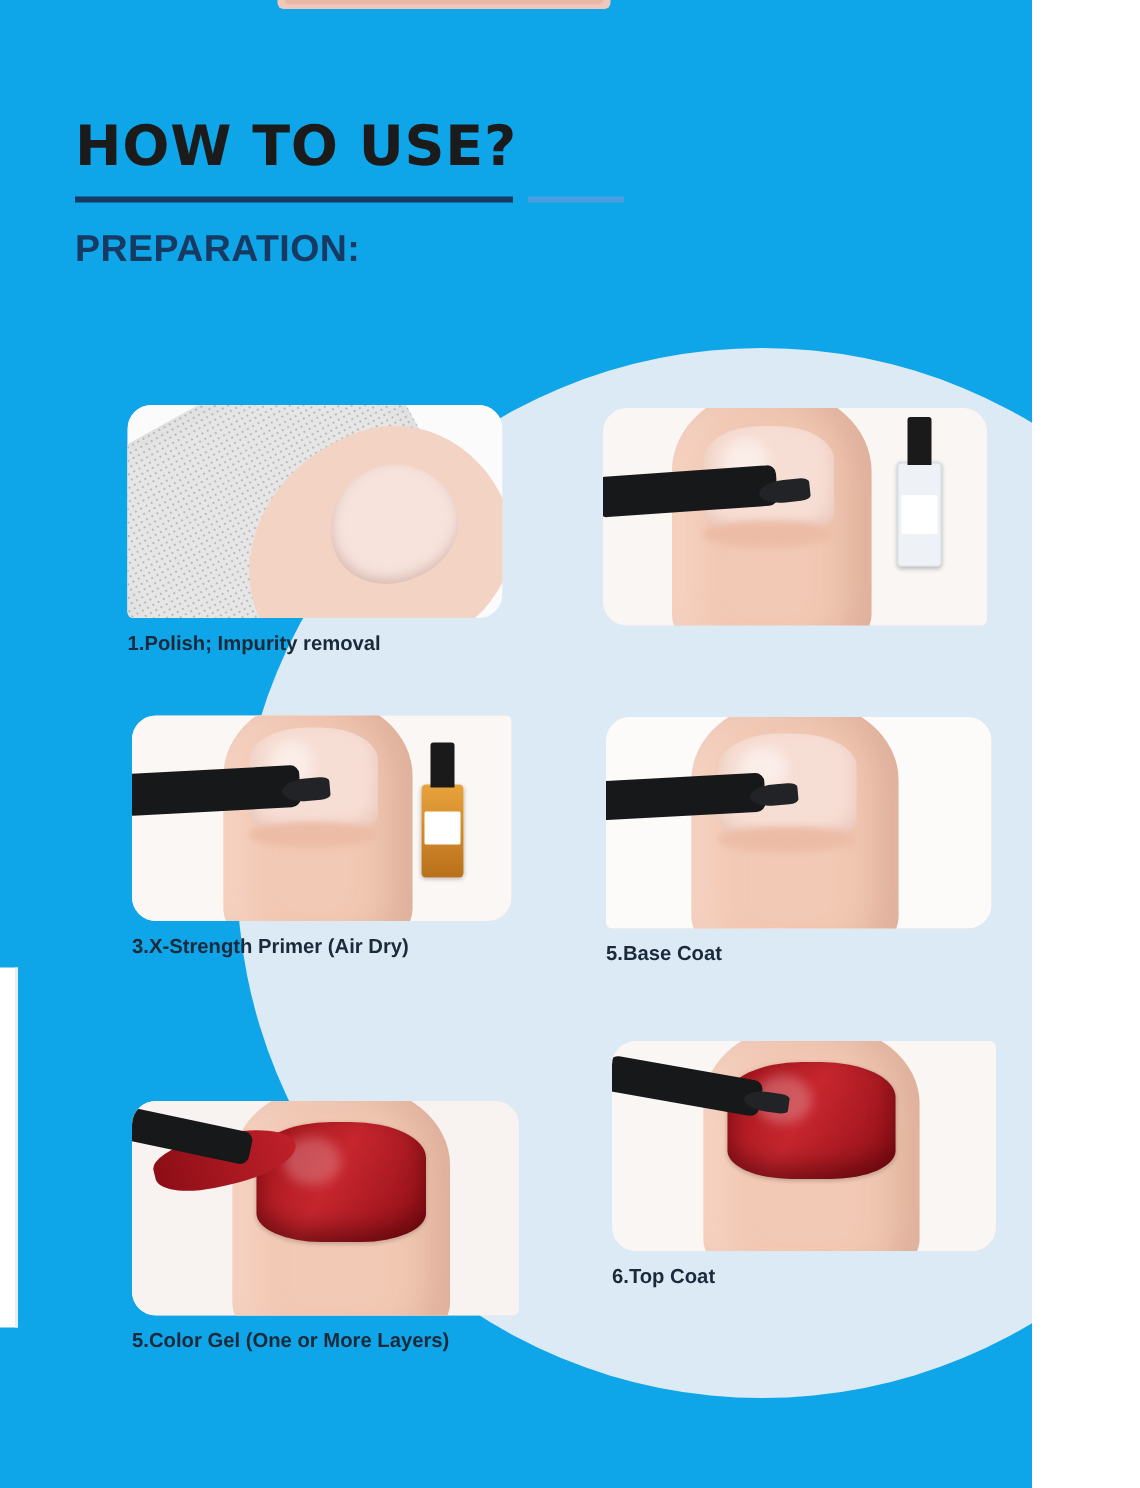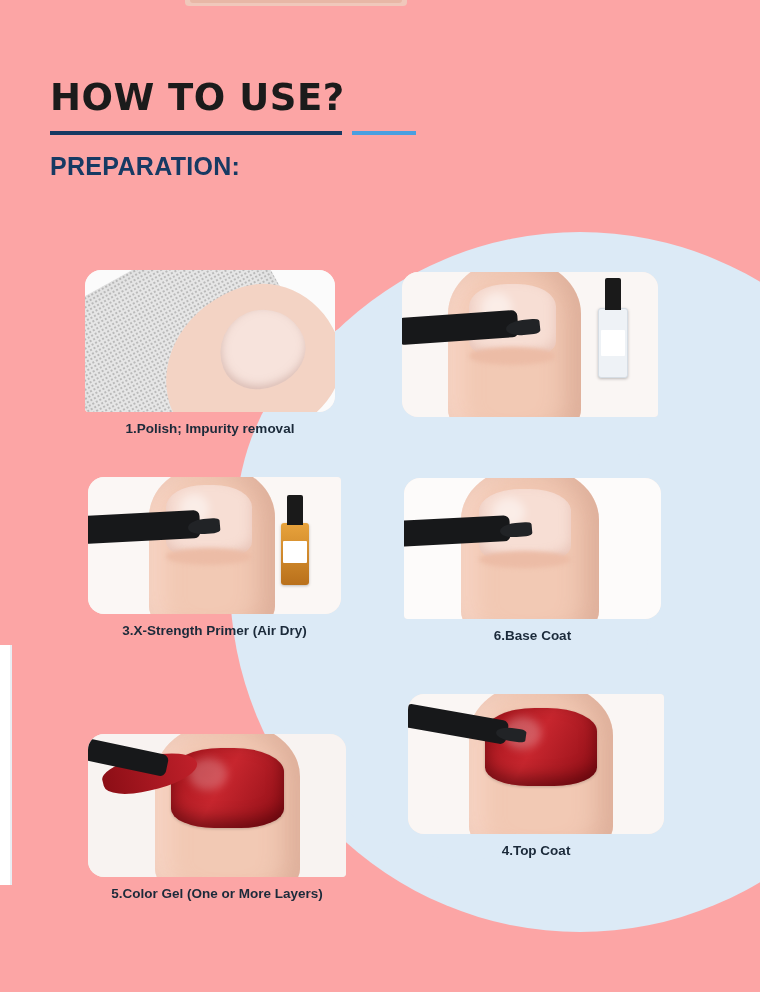--- a/index.html
+++ b/index.html
@@ -7,23 +7,23 @@
     margin: 0;
     padding: 0;
     width: 760px;
     height: 992px;
     background: #ffffff;
     font-family: "Liberation Sans", sans-serif;
     overflow: hidden;
   }
   #page {
     position: relative;
-    width: 760px;
+    width: 688px;
     height: 992px;
-    background: #fca5a5;
+    background: #0ea5e9;
     overflow: hidden;
   }
 
   
   .top-remnant {
     position: absolute;
     left: 185px;
     top: -6px;
     width: 222px;
     height: 12px;
@@ -121,21 +121,20 @@
     border-radius: 14px;
     overflow: hidden;
     background: #f3e7e1;
   }
   .caption {
     margin-top: 9px;
     font-size: 13.5px;
     color: #1b2a3a;
     font-weight: 600;
     white-space: nowrap;
-    text-align: center;
   }
 
   
   .s1-bg { position: absolute; inset: 0; background: #fbfbfb; }
   .s1-file {
     position: absolute; left: -20px; top: -14px;
     width: 230px; height: 175px;
     background: #e6e6e6;
     transform: rotate(-29deg);
     box-shadow: inset 0 0 22px rgba(0,0,0,0.05);
@@ -306,21 +305,21 @@
         <div class="thumb" style="width:257px;height:141px;border-radius:16px 16px 16px 4px;">
           <div class="fg-bg" style="background:#fdfbfa;"></div>
           <div class="fg-finger" style="left:22%;width:54%;"></div>
           <div class="fg-nail" style="left:29%;top:8%;width:36%;height:52%;">
               <div class="shine"></div>
             </div>
           <div class="fg-cuticle" style="left:29%;top:52%;width:36%;"></div>
           <div class="brush" style="left:-6px;top:40px;width:112px;height:26px;transform:rotate(-3deg);"></div>
           <div class="brush-tip" style="left:96px;top:45px;width:32px;height:14px;transform:rotate(-5deg);background:#212326;"></div>
         </div>
-        <div class="caption">6.Base Coat</div>
+        <div class="caption">5.Base Coat</div>
       </div>
 
       <div class="step" style="left:88px; top:690px;margin-top:44px;">
         <div class="thumb" style="width:258px;height:143px;border-radius:16px 16px 4px 16px;">
           <div class="fg-bg" style="background:#f8f3f1;"></div>
           <div class="fg-finger" style="left:26%;width:56%;"></div>
           <div class="fg-nail red" style="left:32%;top:10%;width:44%;height:56%;">
               <div class="shine" style="opacity:.5;"></div>
             </div>
           <div class="red-smear" style="left:14px;top:22px;width:96px;height:34px;transform:rotate(-14deg);"></div>
@@ -332,18 +331,18 @@
       <div class="step" style="left:408px; top:694px;">
         <div class="thumb" style="width:256px;height:140px;border-radius:16px 4px 16px 16px;">
           <div class="fg-bg" style="background:#faf6f4;"></div>
           <div class="fg-finger" style="left:24%;width:56%;"></div>
           <div class="fg-nail red" style="left:30%;top:10%;width:44%;height:56%;">
               <div class="shine" style="opacity:.55;"></div>
             </div>
           <div class="brush" style="left:-4px;top:18px;width:104px;height:24px;transform:rotate(10deg);"></div>
           <div class="brush-tip" style="left:88px;top:34px;width:30px;height:13px;transform:rotate(8deg);background:#212326;"></div>
         </div>
-        <div class="caption">4.Top Coat</div>
+        <div class="caption">6.Top Coat</div>
       </div>
 
     </div>
   </div>
 </div>
 
 </body></html>

